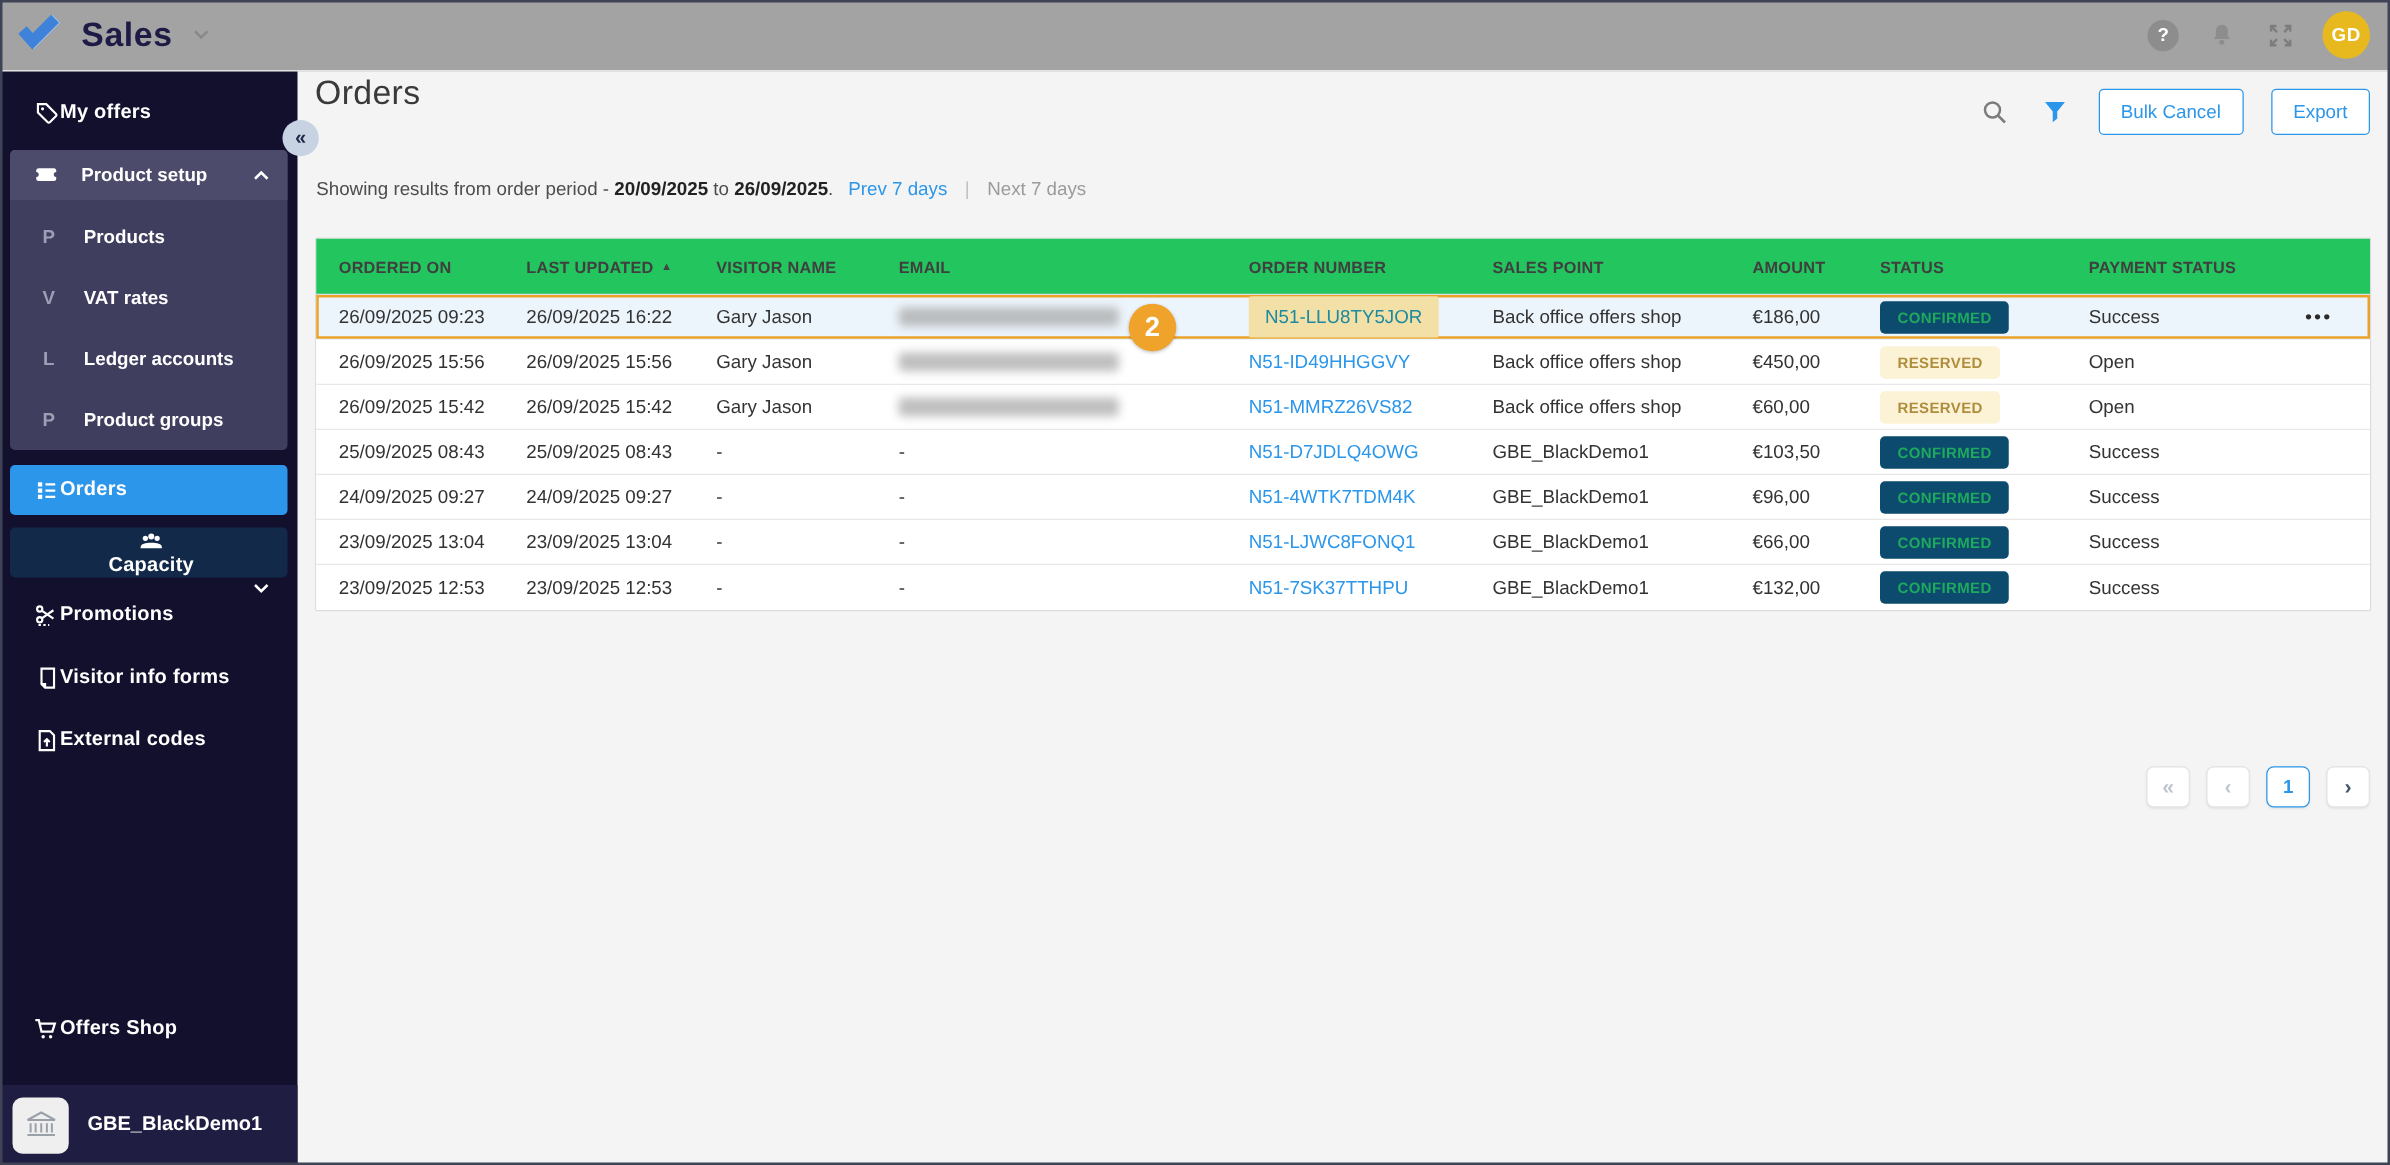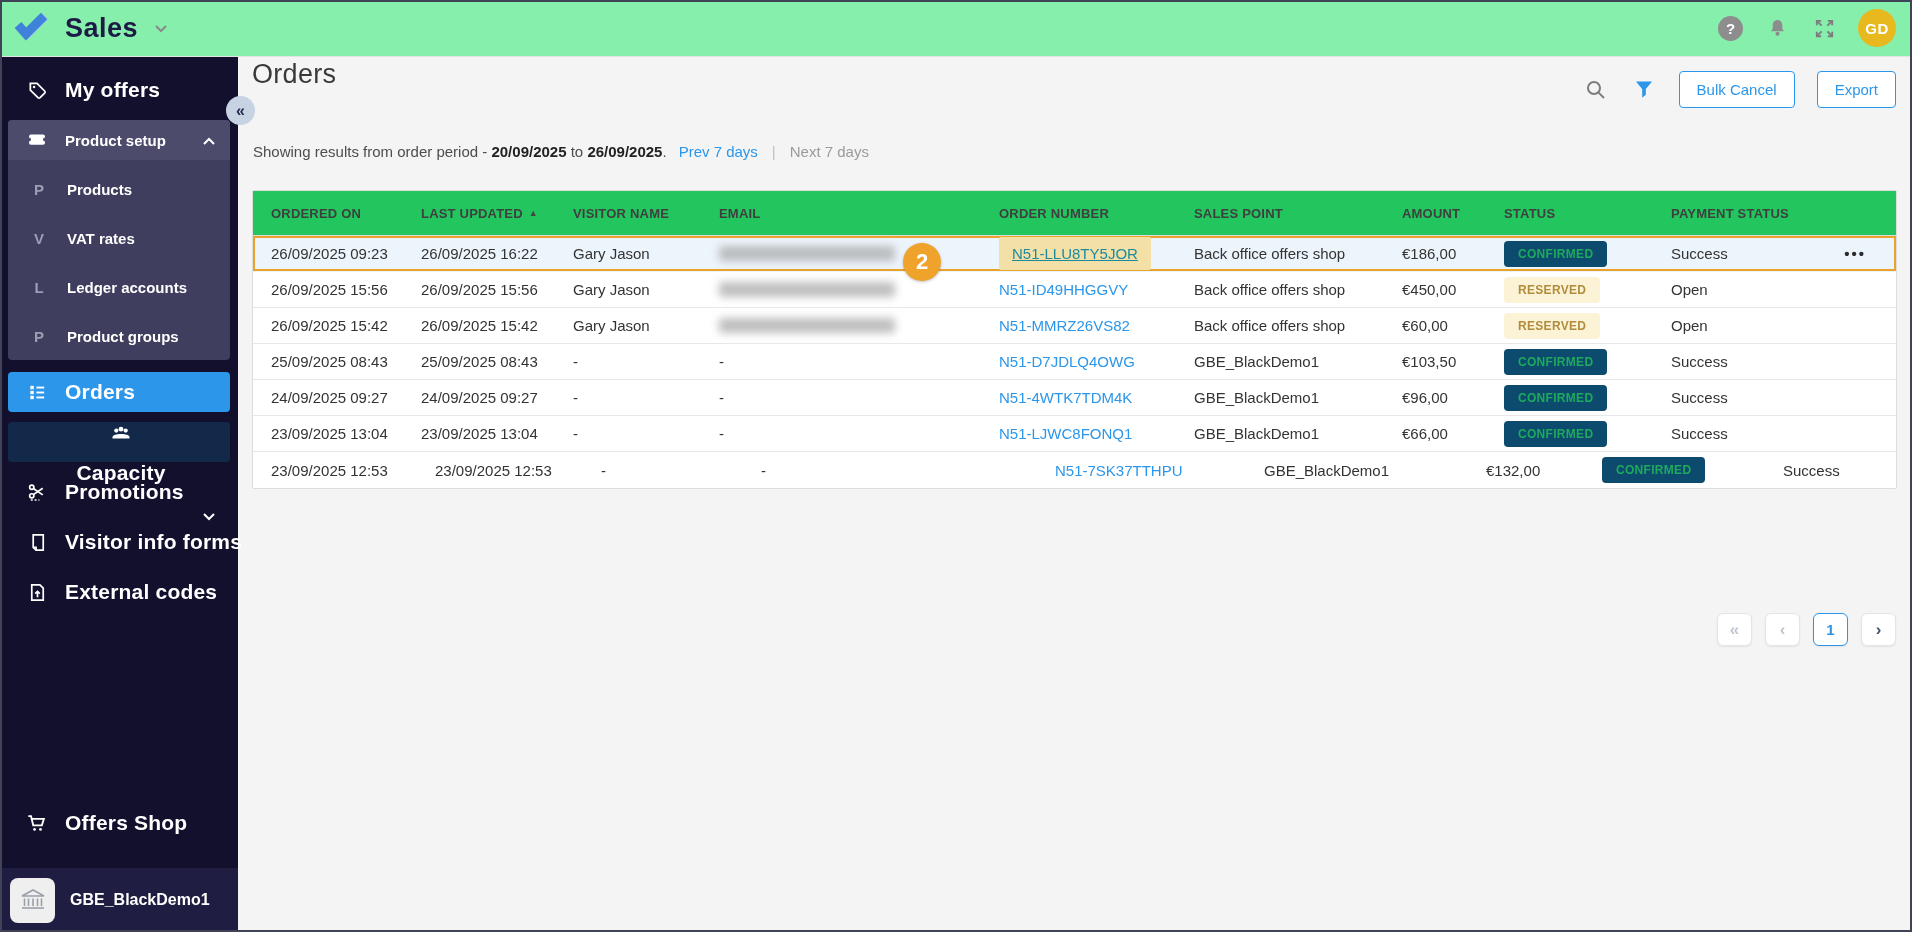--- a/index.html
+++ b/index.html
@@ -1,31 +1,31 @@
 <!DOCTYPE html>
 <html><head>
 <meta charset="utf-8">
 <style>
   * { margin:0; padding:0; box-sizing:border-box; }
   html,body { width:1912px; height:932px; }
   body { font-family:"Liberation Sans", sans-serif; background:#f4f4f4; position:relative; overflow:hidden; }
   .frame { position:absolute; inset:0; border:2px solid #3e4356; pointer-events:none; z-index:999; }
 
   
-  .topbar { position:absolute; left:0; top:0; width:1912px; height:57px; background:#86efac; border-bottom:1px solid #e3e3e3; display:flex; align-items:center; z-index:20; }
+  .topbar { position:absolute; left:0; top:0; width:1912px; height:57px; background:#a3a3a3; border-bottom:1px solid #e3e3e3; display:flex; align-items:center; z-index:20; }
   .logo-wrap { display:flex; align-items:center; gap:14px; padding-left:14px; }
   .app-title { font-size:27px; font-weight:700; color:#1d1b45; letter-spacing:.5px; }
   .app-chevron { color:#8a8a8a; margin-left:2px; }
   .topbar-right { margin-left:auto; display:flex; align-items:center; gap:21px; padding-right:16px; }
   .help-circle { width:25px; height:25px; border-radius:50%; background:#8d8d8d; color:#fff; font-size:15px; font-weight:700; display:flex; align-items:center; justify-content:center; }
   .avatar { width:38px; height:38px; border-radius:50%; background:#e8b91e; color:#fff; font-size:15px; font-weight:700; display:flex; align-items:center; justify-content:center; letter-spacing:.5px; }
 
   
   .sidebar { position:absolute; left:0; top:57px; width:238px; height:875px; background:#13102e; z-index:10; }
-  .side-item { height:40px; margin:0 0 10px 0; display:flex; align-items:center; gap:17px; padding:0 14px 0 26px; color:#fff; font-size:21px; font-weight:700; letter-spacing:.2px; cursor:pointer; }
+  .side-item { height:40px; margin:0 0 10px 0; display:flex; align-items:center; padding:0 14px 0 26px; color:#fff; font-size:16px; font-weight:700; letter-spacing:.2px; cursor:pointer; }
   .side-item .ico { width:22px; display:flex; justify-content:center; flex:none; }
   .side-item .lbl { white-space:nowrap; }
   .side-item .chev { margin-left:auto; }
   .first { margin-top:13px; }
   .group-block { background:#3f3e5e; border-radius:4px; margin:2px 8px 12px 8px; padding-bottom:4px; }
   .group-head { background:#4c4b6c; border-radius:4px 4px 0 0; height:40px; margin:0; padding:0 14px 0 18px; display:flex; align-items:center; gap:17px; color:#fff; font-size:15px; font-weight:700; cursor:pointer; }
   .group-head .ico { width:22px; display:flex; justify-content:center; }
   .group-head .chev { margin-left:auto; }
   .sub-item { height:40px; margin:9px 0 0 0; display:flex; align-items:center; gap:17px; padding:0 14px 0 20px; color:#fff; font-size:15px; font-weight:700; cursor:pointer; }
   .sub-letter { width:22px; text-align:center; color:#9d9db4; font-size:15px; font-weight:700; flex:none; }
@@ -50,25 +50,25 @@
   .sep { color:#bfbfbf; margin:0 14px; }
   .next-link { color:#9b9b9b; cursor:default; }
 
   
   .card { position:absolute; left:14px; top:133px; width:1645px; background:#fff; border:1px solid #ddd; border-radius:2px; }
   .trow { display:grid; grid-template-columns:150px 152px 146px 280px 195px 208px 102px 167px 1fr; align-items:center; padding:0 0 0 18px; }
   .thead { height:45px; background:#22c55e; border-bottom:1px solid #dcdcdc; }
   .th { font-size:13px; font-weight:700; color:#3f3f3f; letter-spacing:.2px; display:flex; align-items:center; gap:6px; }
   .sort-arrow { font-size:9px; color:#444; }
   .tr { height:36px; border-bottom:1px solid #e8e8e8; position:relative; background:#fff; }
-  .tr:last-child { border-bottom:none;gap:14px; }
+  .tr:last-child { border-bottom:none; }
   .tr.highlighted { background:#edf5fc; box-shadow:inset 0 0 0 2px #eaa22b; border-bottom-color:transparent; }
   .td { font-size:15px; color:#333; white-space:nowrap; overflow:visible; }
   .order-link { color:#2b96ea; text-decoration:none; cursor:pointer; }
-  .order-link.hl { background:#f2e0a6; color:#1e8aa0; padding:8px 13px; border-radius:2px;text-decoration:underline; }
+  .order-link.hl { background:#f2e0a6; color:#1e8aa0; padding:8px 13px; border-radius:2px; }
   .blur-bar { width:176px; height:15px; background:#a9a9a9; border-radius:3px; filter:blur(4px); opacity:.75; }
   .badge { display:inline-block; font-size:12px; font-weight:700; letter-spacing:.3px; padding:6px 14px; border-radius:4px; }
   .badge.confirmed { background:#0c4a6e; color:#1ea95d; }
   .badge.reserved { background:#fcf3d6; color:#b08d3c; }
   .menu-dots { text-align:right; padding-right:30px; font-size:15px; font-weight:700; color:#2b2b2b; letter-spacing:2px; cursor:pointer; }
   .step-badge { position:absolute; left:650px; top:7px; width:38px; height:38px; border-radius:50%; background:#f0a32a; color:#fff; font-size:22px; font-weight:700; display:flex; align-items:center; justify-content:center; box-shadow:0 1px 3px rgba(0,0,0,.25); z-index:5; }
 
   
   .pagination { position:absolute; top:556px; right:16px; display:flex; gap:13px; }
   .page-btn { width:35px; height:33px; background:#fff; border:1px solid #e4e4e4; border-radius:6px; box-shadow:0 1px 2px rgba(0,0,0,.07); display:flex; align-items:center; justify-content:center; font-size:17px; font-weight:700; color:#c0c6cf; cursor:pointer; }

